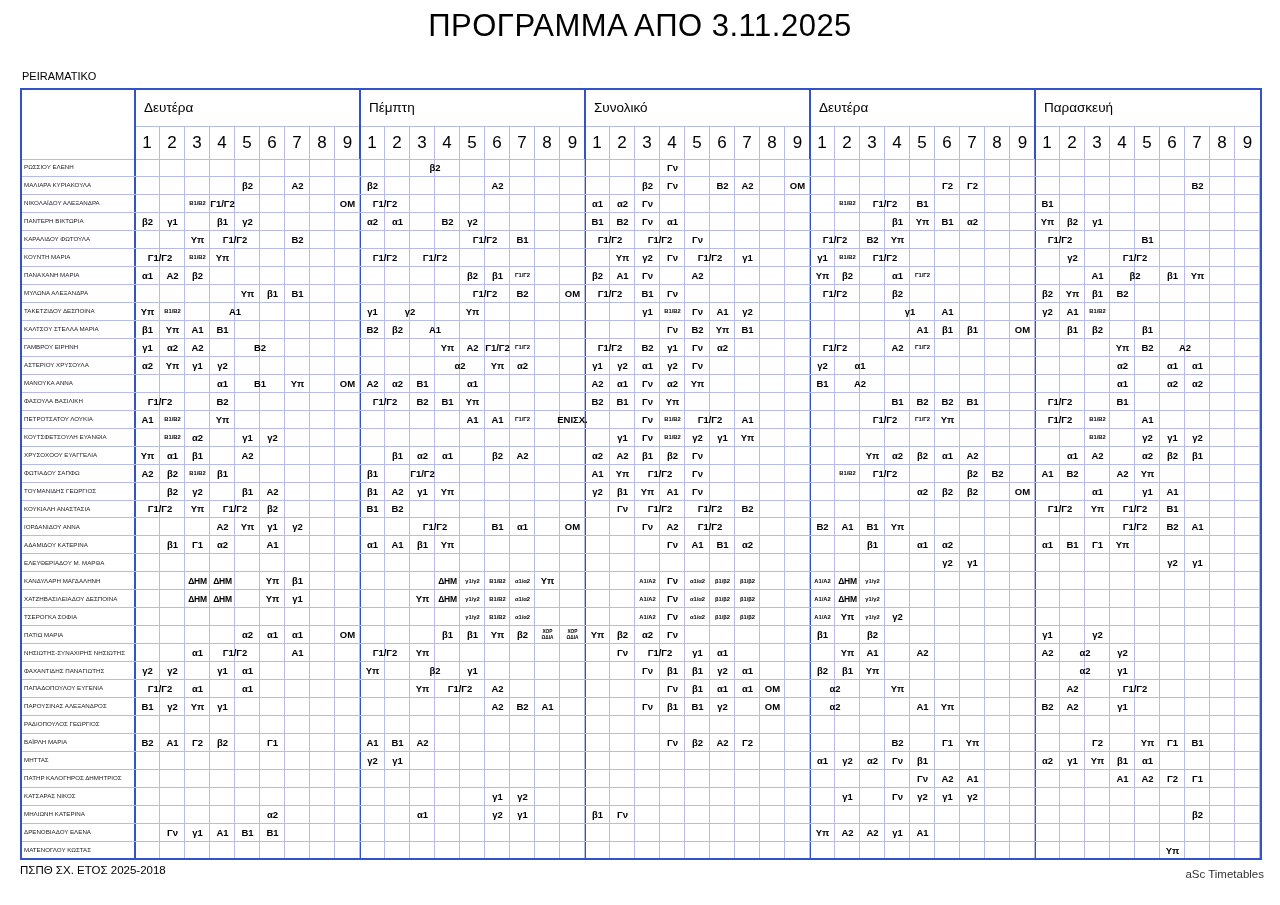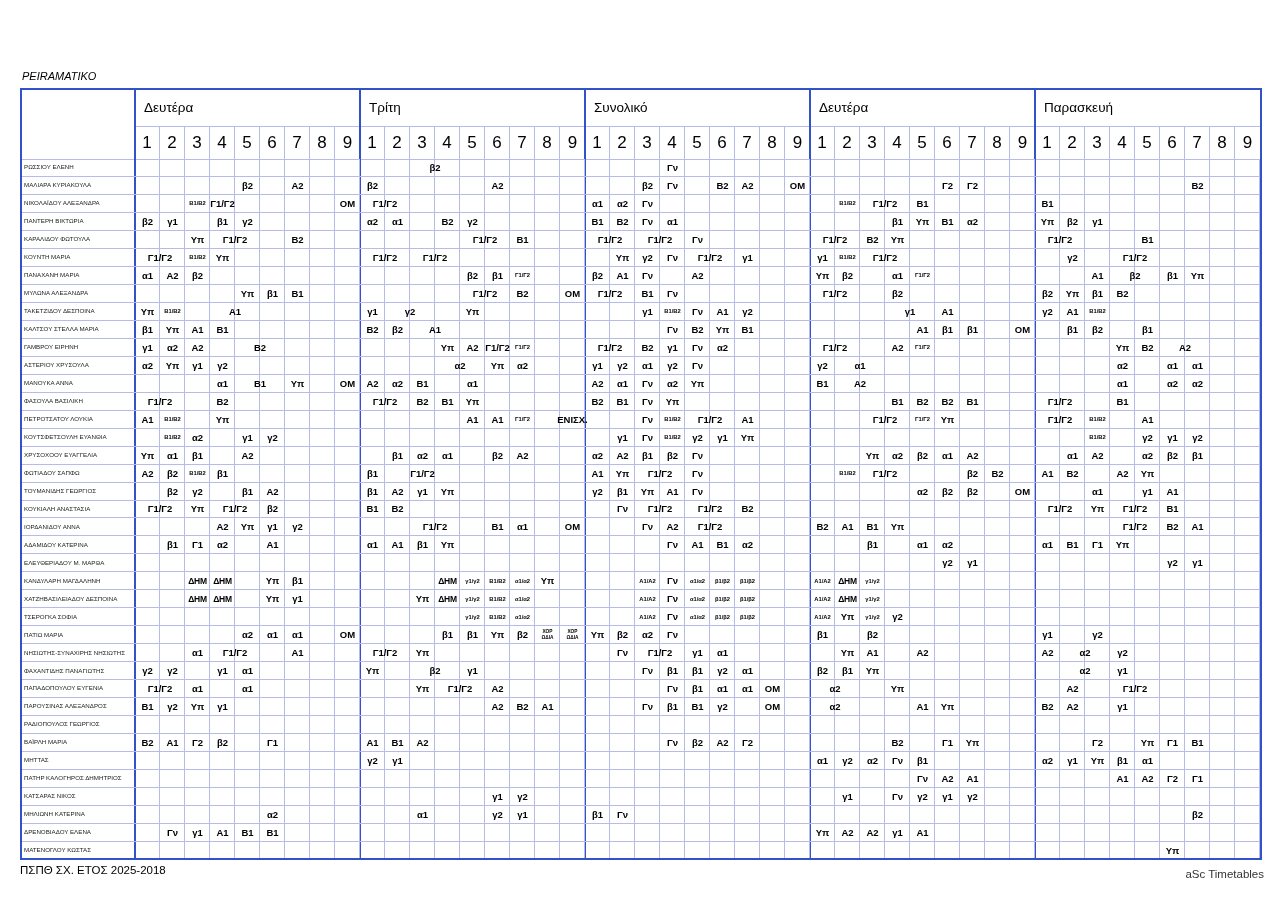--- a/index.html
+++ b/index.html
@@ -1,21 +1,21 @@
 <!DOCTYPE html>
 <html style="--frame: #3351c9; --grid: #b6bbe8;"><head>
 <meta charset="utf-8">
 <style>
   html,body{margin:0;padding:0;background:#ffffff;}
   #stage{position:relative;width:1280px;height:905px;background:#fff;
          font-family:"Liberation Sans",sans-serif;color:#000;overflow:hidden;}
   .title{position:absolute;top:8px;left:0;width:100%;text-align:center;
          font-size:31px;letter-spacing:0.5px;}
   .subtitle{position:absolute;top:46px;left:0;width:100%;text-align:center;font-size:16px;}
-  .site{position:absolute;top:70px;left:22px;font-size:11px;font-style:italic;}
+  .site{position:absolute;top:70px;left:22px;font-size:11px;}
   .footer-left{position:absolute;top:864px;left:20px;font-size:11.5px;}
   .footer-right{position:absolute;top:868px;right:16px;font-size:11.5px;color:#333;}
   .frame{position:absolute;left:20px;top:88px;width:1238px;height:768px;
          border:2px solid var(--frame);}
   .vsep{position:absolute;top:88px;height:772px;width:2px;background:var(--frame);}
   .hline{position:absolute;height:1px;background:var(--grid);}
   .daylabel{position:absolute;height:39px;display:flex;align-items:center;
             padding-left:9px;font-size:13.5px;box-sizing:border-box;}
   .numrow{position:absolute;height:32px;display:flex;}
   .numcell{width:25px;box-sizing:border-box;border-right:1px solid var(--grid);
@@ -33,37 +33,38 @@
   .v{position:absolute;top:0;height:100%;display:flex;align-items:center;
      justify-content:center;font-size:9.5px;font-weight:bold;white-space:nowrap;}
   .v.sm{font-size:5.8px;}
   .v.b{font-size:8.5px;font-weight:800;letter-spacing:-0.3px;}
   .v.two{font-size:4.8px;white-space:pre-line;text-align:center;line-height:1.15;}
 </style>
 </head>
 <body>
 
 <div id="stage">
+  <div class="title">ΠΡΟΓΡΑΜΜΑ ΑΠΟ 3.11.2025</div>
   <div class="site">PEIRAMATIKO</div>
   <div id="tt">
       <div class="hline" style="left: 20px; top: 159px; width: 1240px;"></div>
       <div class="daylabel" style="left: 135px; top: 88px; width: 225px; border-bottom: 1px solid var(--grid);">Δευτέρα</div>
       <div class="numrow" style="left: 135px; top: 127px; width: 225px;">
         <div class="numcell">1</div>
         <div class="numcell">2</div>
         <div class="numcell">3</div>
         <div class="numcell">4</div>
         <div class="numcell">5</div>
         <div class="numcell">6</div>
         <div class="numcell">7</div>
         <div class="numcell">8</div>
         <div class="numcell">9</div>
       </div>
       <div class="vsep" style="left: 134px;"></div>
-      <div class="daylabel" style="left: 360px; top: 88px; width: 225px; border-bottom: 1px solid var(--grid);">Τρίτη</div>
+      <div class="daylabel" style="left: 360px; top: 88px; width: 225px; border-bottom: 1px solid var(--grid);">Πέμπτη</div>
       <div class="numrow" style="left: 360px; top: 127px; width: 225px;">
         <div class="numcell">1</div>
         <div class="numcell">2</div>
         <div class="numcell">3</div>
         <div class="numcell">4</div>
         <div class="numcell">5</div>
         <div class="numcell">6</div>
         <div class="numcell">7</div>
         <div class="numcell">8</div>
         <div class="numcell">9</div>

